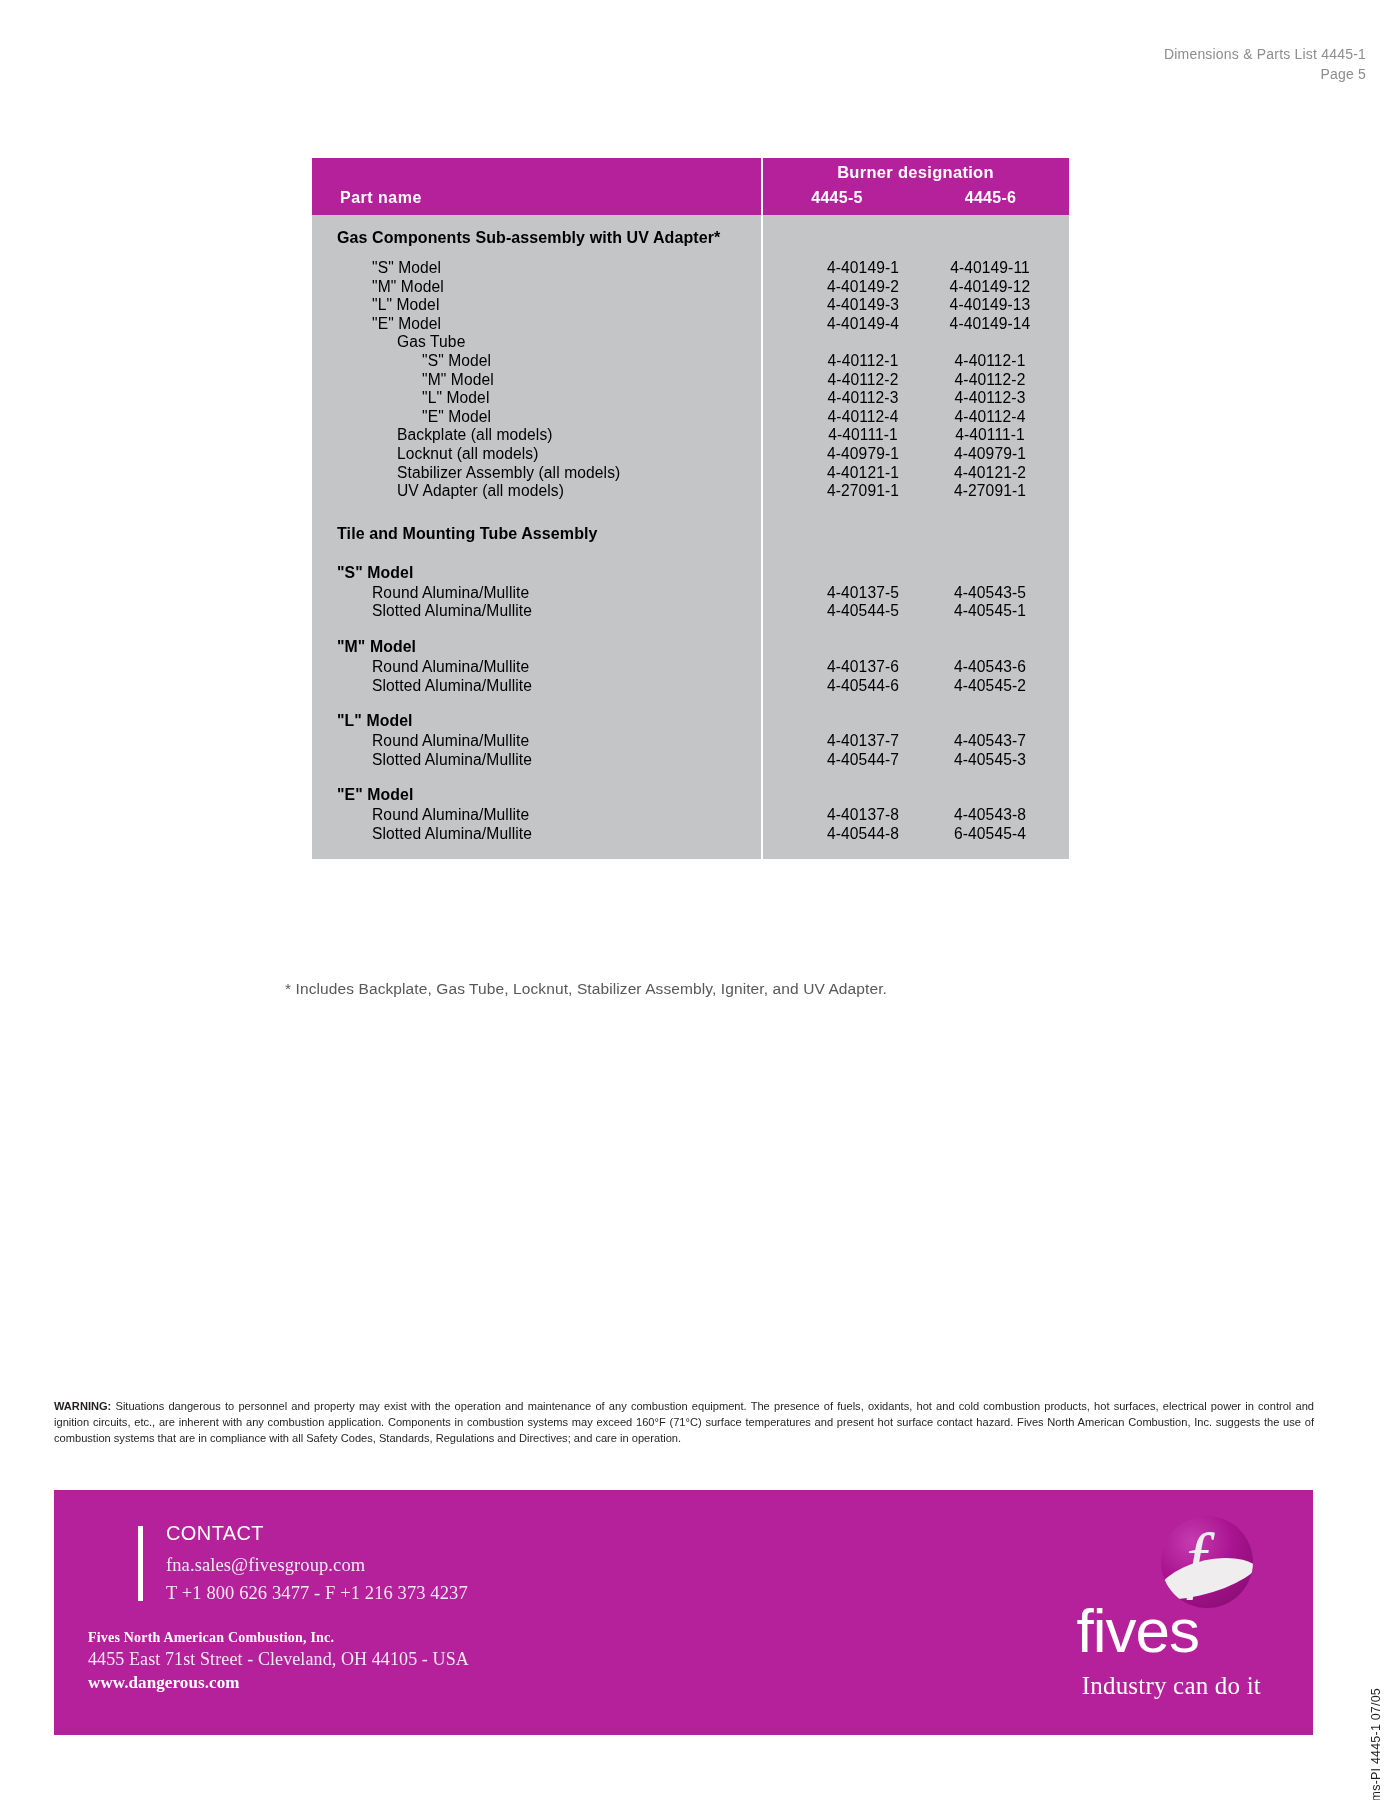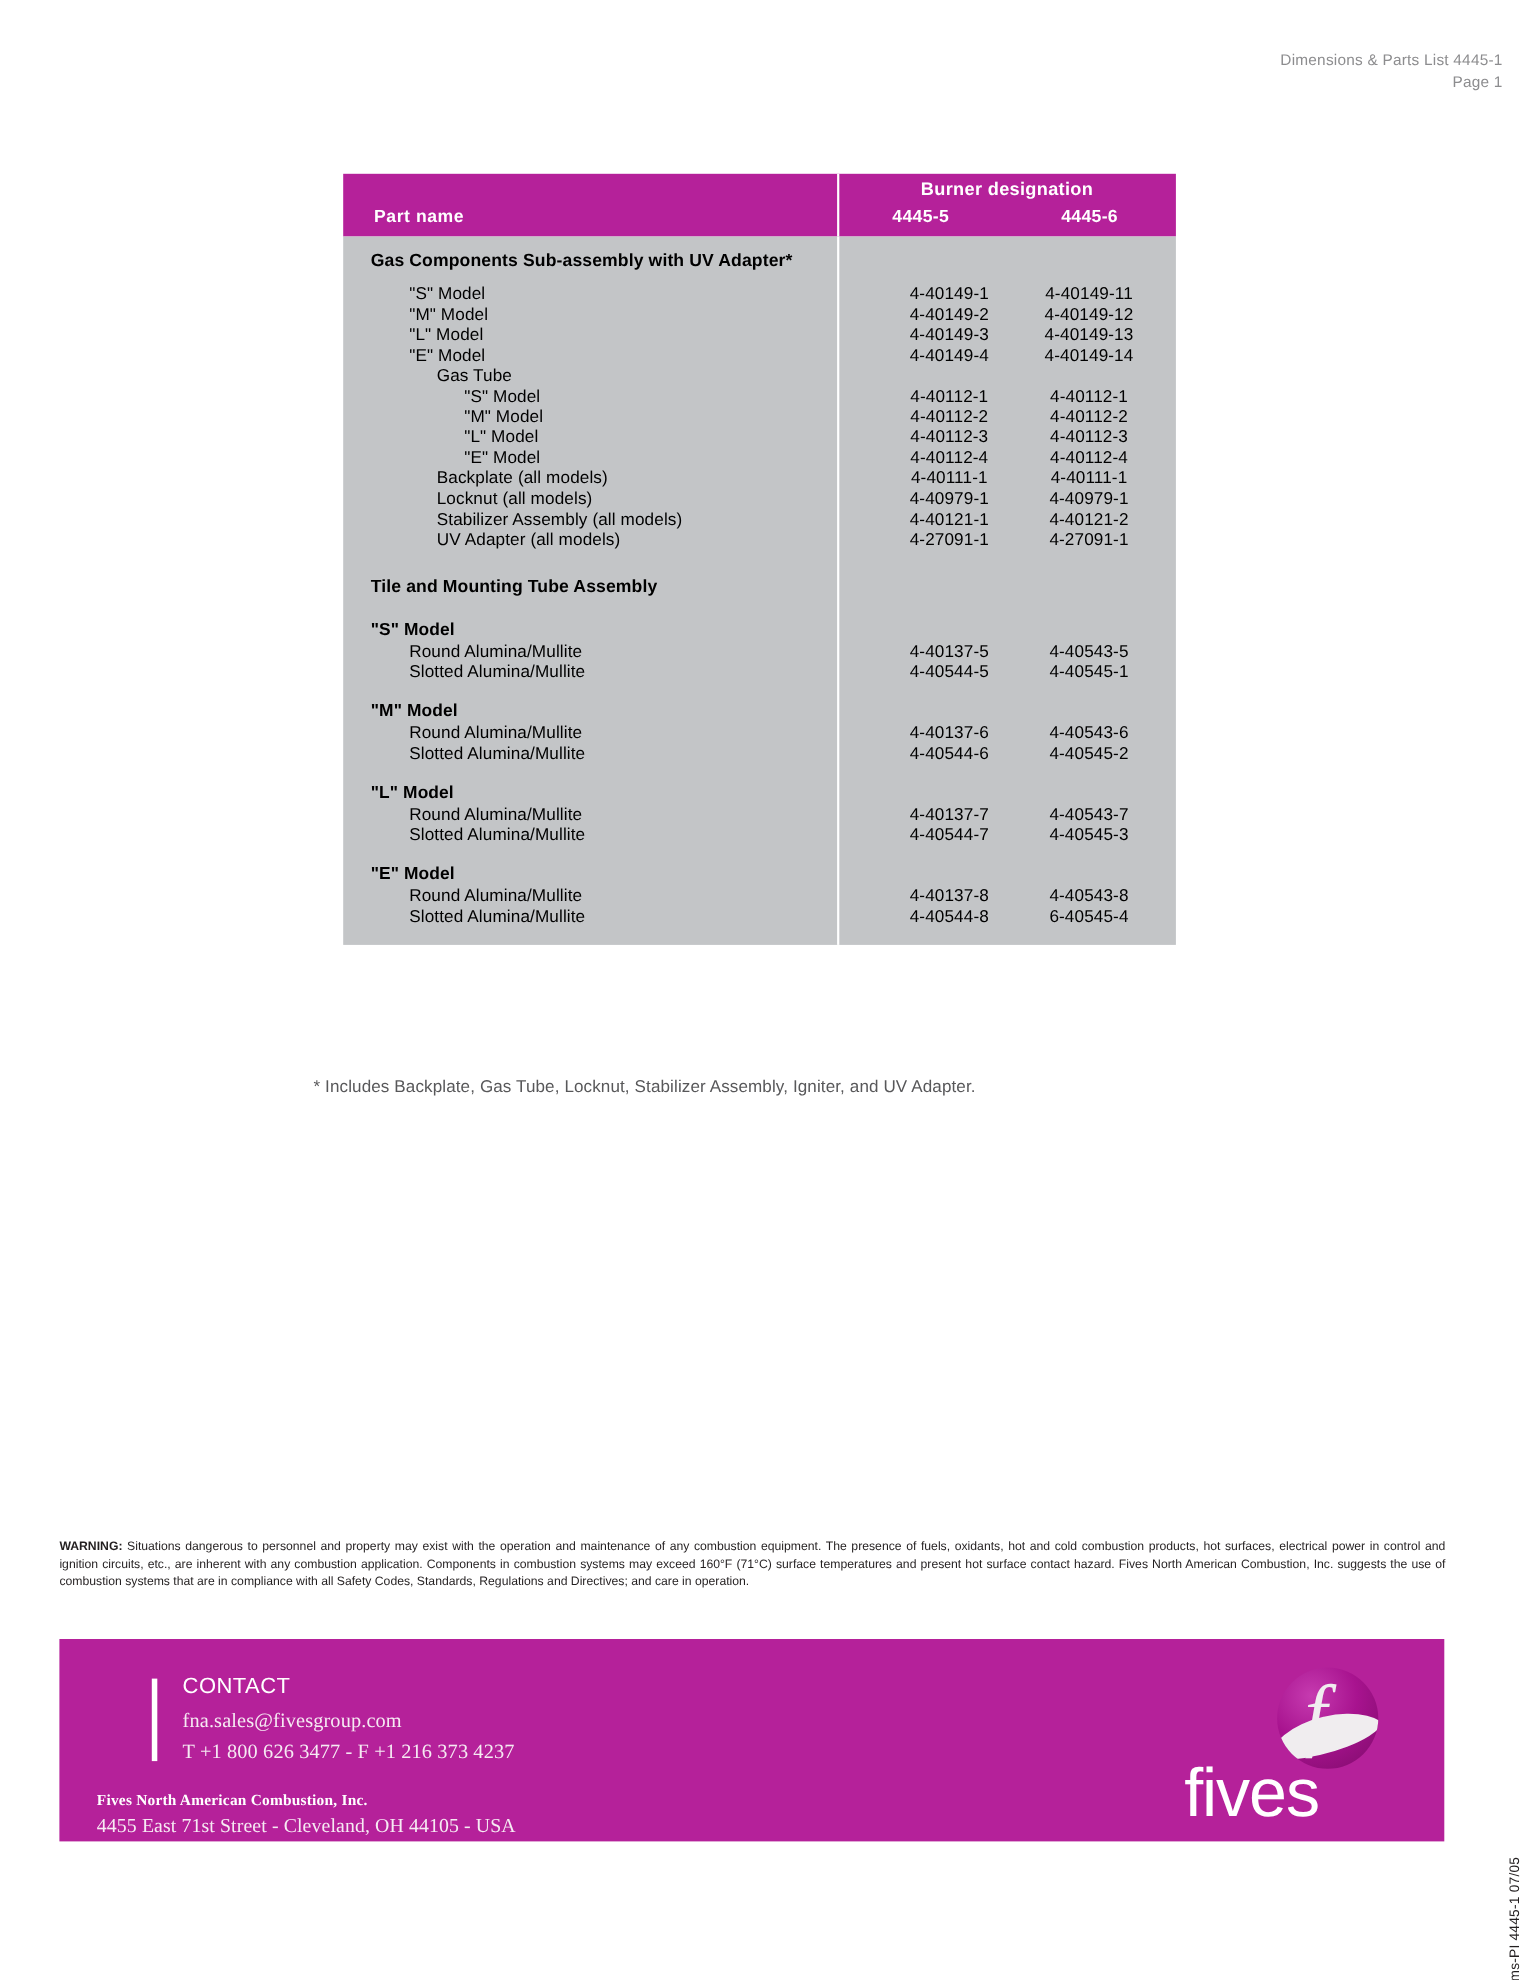--- a/index.html
+++ b/index.html
@@ -168,21 +168,21 @@
     text-align: justify;
   }
   .warning b { font-weight: bold; }
 
   
   .footer-band {
     position: absolute;
     left: 54px;
     top: 1490px;
     width: 1259px;
-    height: 184px;
+    height: 245px;
     background: #b5219a;
   }
   .contact-bar {
     position: absolute;
     left: 84px;
     top: 36px;
     width: 5px;
     height: 75px;
     background: #ffffff;
   }
@@ -300,21 +300,21 @@
     font-size: 12.5px;
     color: #231f20;
     letter-spacing: .2px;
   }
 </style>
 </head>
 <body>
 
 <div class="page-header">
   <span>Dimensions &amp; Parts List 4445-1</span>
-  <span class="line2">Page 1</span>
+  <span class="line2">Page 5</span>
 </div>
 
 <div class="parts-table">
   <div class="thead">
     <div class="hdr-divider"></div>
     <div class="burner-designation">Burner designation</div>
     <div class="part-name-h">Part name</div>
     <div class="col-a-h">4445-5</div>
     <div class="col-b-h">4445-6</div>
   </div>

